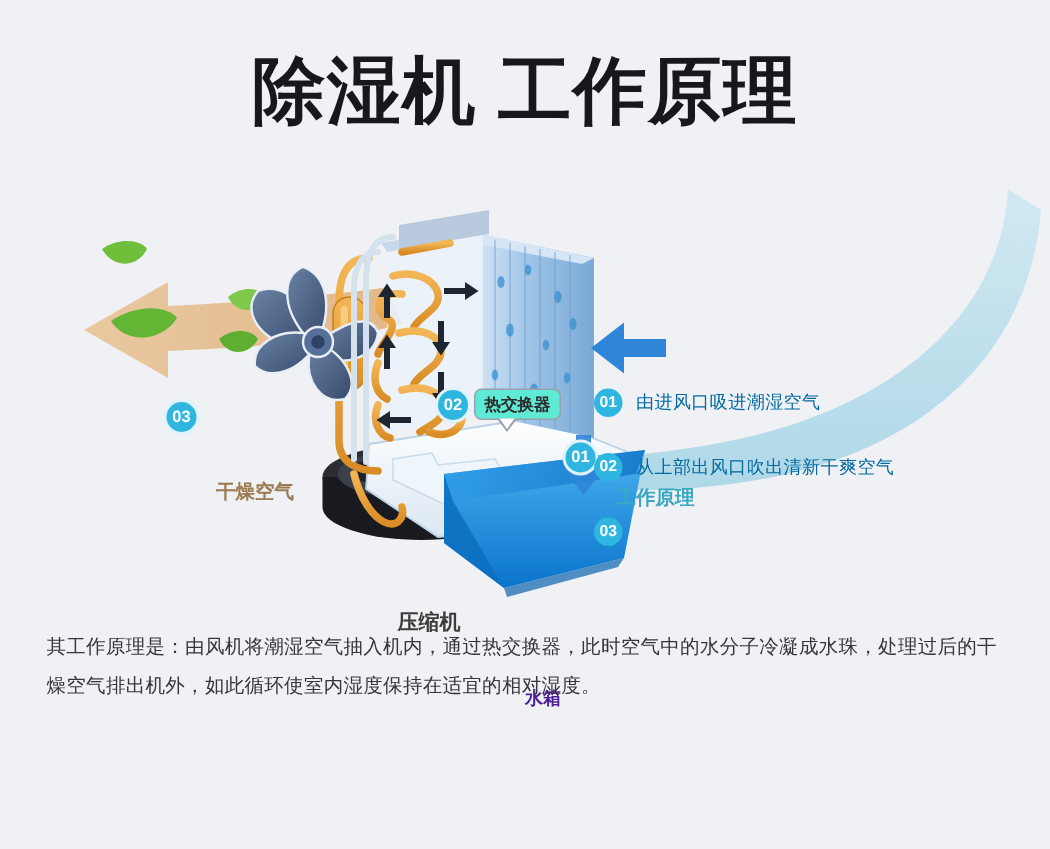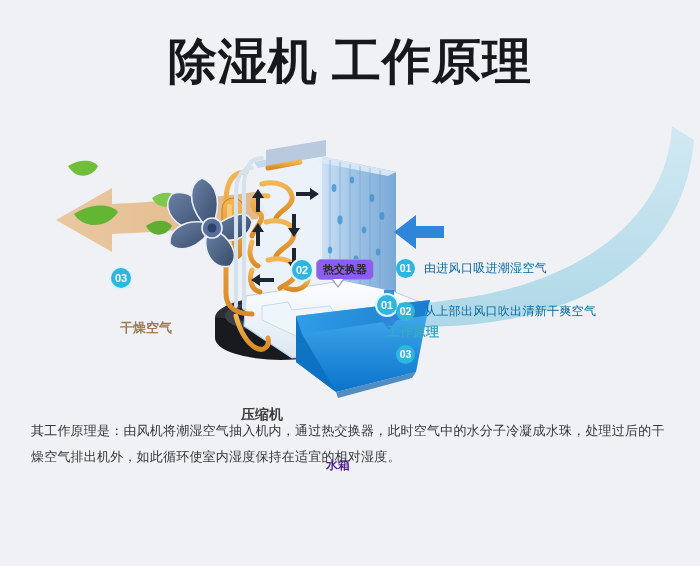--- a/index.html
+++ b/index.html
@@ -18,30 +18,30 @@
     font-size:49px;font-weight:bold;letter-spacing:1px;
     color:#17181c;line-height:62px;white-space:nowrap;
   }
   .title .t2{margin-left:14px;}
 
   
   .stage{position:absolute;left:0;top:110px;width:700px;height:290px;}
   .stage svg{position:absolute;left:0;top:0;}
 
   
-  .dlabel{position:absolute;font-weight:bold;white-space:nowrap;}
+  .dlabel{position:absolute;font-weight:bold;white-space:nowrap;margin-left:24px;}
   .lbl-dry{left:120px;top:209px;font-size:13px;color:#9a7b52;}
   .lbl-humid{left:387px;top:213px;font-size:13px;color:#3aa8c4;}
   .lbl-comp{left:241px;top:296px;font-size:14px;color:#3c3c3c;}
   .lbl-tank{left:326px;top:347px;font-size:12px;color:#4c1d95;}
 
   
   .callout{
     position:absolute;left:316px;top:149px;
-    background:#8b5cf6;border:1px solid #9aa0ab;border-radius:5px;
+    background:#5eead4;border:1px solid #9aa0ab;border-radius:5px;
     padding:2px 6px;font-size:11px;color:#2b2b2b;font-weight:bold;
     white-space:nowrap;
   }
   .callout:after{
     content:"";position:absolute;left:16px;bottom:-7px;
     border-left:5px solid transparent;border-right:5px solid transparent;
     border-top:7px solid #ffffff;
   }
   .callout:before{
     content:"";position:absolute;left:15px;bottom:-9px;

